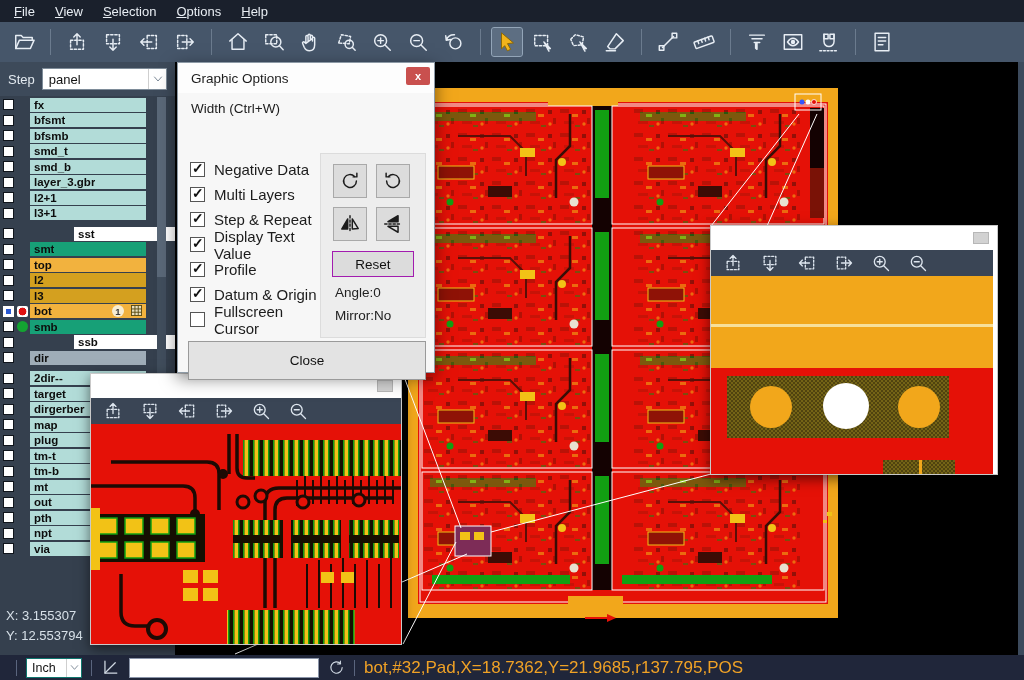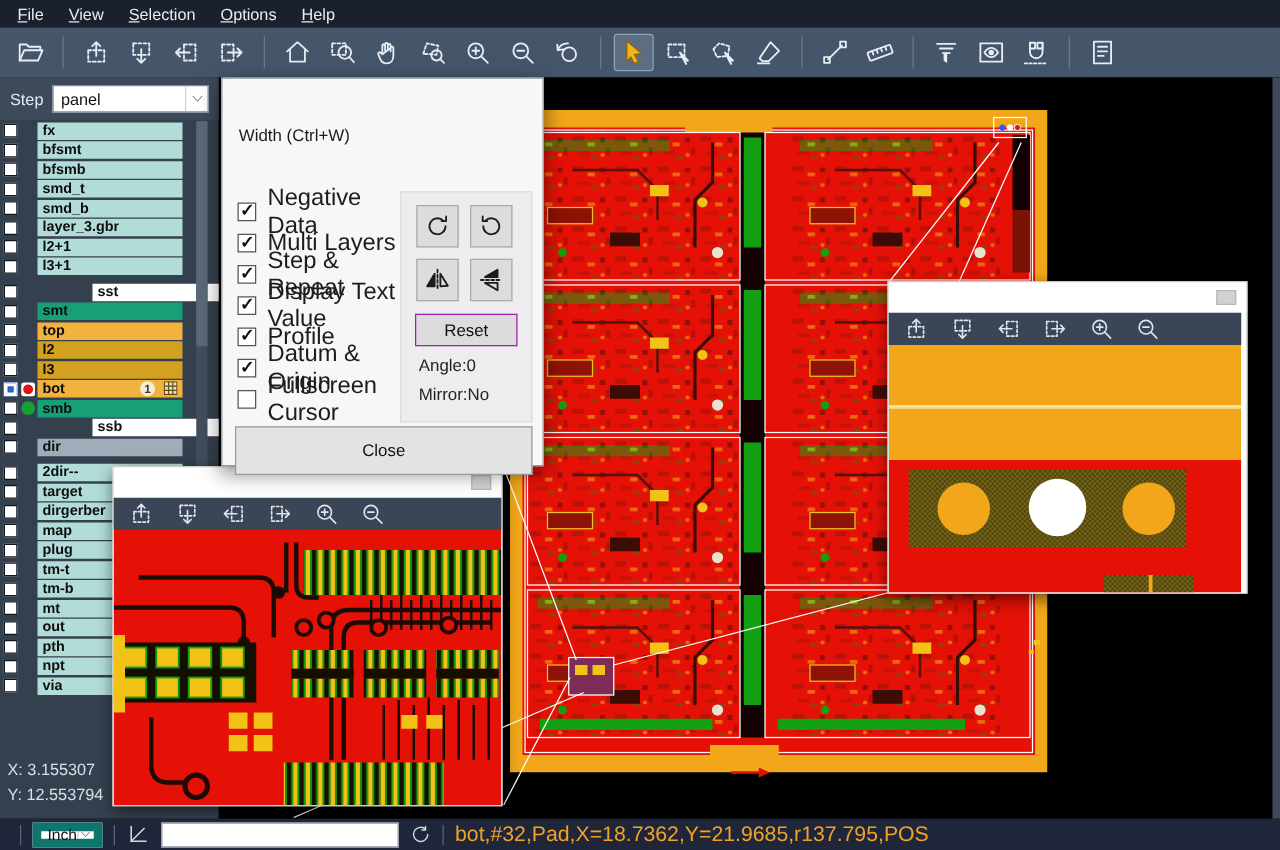--- a/index.html
+++ b/index.html
@@ -56,34 +56,34 @@
   
   .dialog{position:absolute;left:177px;top:62px;width:258px;height:311px;background:#f7f7f7;border:1px solid #8d9aa6;box-shadow:0 5px 16px rgba(0,0,0,.5);}
   .dtitle{height:30px;display:flex;align-items:center;padding-left:13px;font-size:13.5px;color:#1c1c1c;background:#fdfdfd;position:relative;}
   .dclose{position:absolute;top:4px;right:4px;width:24px;height:18px;background:#c9504e;color:#fff;font-size:11px;font-weight:bold;display:flex;align-items:center;justify-content:center;border-radius:2px;}
   .dlabel{position:absolute;left:13px;top:38px;font-size:13.5px;color:#1c1c1c;}
   .dgroup{position:absolute;left:9px;top:57px;width:240px;height:36px;background:#fbfbfb;border:1px solid #d6d6d6;display:flex;align-items:center;justify-content:space-between;padding:0 10px;}
   .radio{display:flex;align-items:center;gap:6px;font-size:13.5px;color:#1c1c1c;}
   .rdot{width:14px;height:14px;border-radius:50%;background:#fff;border:1px solid #666;position:relative;flex:none;}
   .rdot.on::after{content:"";position:absolute;left:3px;top:3px;width:6px;height:6px;border-radius:50%;background:#111;}
   .dchecks{position:absolute;left:12px;top:94px;width:130px;}
-  .chk{display:flex;align-items:center;gap:9px;height:25px;font-size:19px;color:#1c1c1c;}
+  .chk{display:flex;align-items:center;gap:9px;height:25px;font-size:15px;color:#1c1c1c;}
   .cbox{width:15px;height:15px;background:#fff;border:1px solid #555;position:relative;flex:none;}
   .cbox.on::after{content:"\2713";position:absolute;left:1px;top:-3px;font-size:14px;font-weight:bold;color:#111;}
   .dright{position:absolute;left:142px;top:90px;width:106px;height:185px;background:#ededed;border:1px solid #dcdcdc;}
   .dbtns{display:grid;grid-template-columns:34px 34px;gap:9px;padding:10px 0 0 12px;}
   .dbtn{width:34px;height:34px;background:#dcdcdc;border:1px solid #a9a9a9;display:flex;align-items:center;justify-content:center;color:#1c1c1c;}
   .dbtn .ico{width:22px;height:22px;}
   .reset{display:block;margin:10px auto 0;width:82px;height:26px;background:#dcdcdc;border:1px solid #a21caf;font-family:"Liberation Sans",sans-serif;font-size:13.5px;color:#111;}
   .dinfo{padding:8px 0 0 14px;font-size:13.5px;color:#222;}
   .closebtn{position:absolute;left:10px;top:278px;width:238px;height:39px;background:#e3e3e3;border:1px solid #9a9a9a;font-family:"Liberation Sans",sans-serif;font-size:13.5px;color:#111;}
   
   .statusbar{position:absolute;left:0;top:655px;width:1024px;height:25px;background:#20263a;display:flex;align-items:center;gap:9px;padding-left:16px;}
   .ssep{width:1px;height:16px;background:#5a657e;flex:none;}
-  .unitsel{width:56px;height:20px;background:#fff;border:7px solid #0f766e;display:flex;align-items:center;padding-left:5px;font-size:12.5px;color:#111;flex:none;text-align:center;}
+  .unitsel{width:56px;height:20px;background:#fff;border:1px solid #0f766e;display:flex;align-items:center;padding-left:5px;font-size:12.5px;color:#111;flex:none;text-align:center;}
   .unitsel .chev{margin-left:auto;width:15px;height:100%;border-left:1px solid #cfcfcf;display:flex;align-items:center;justify-content:center;color:#5a6b7c;}
   .unitsel .chev .ico{width:11px;height:11px;}
   .sico{width:19px;height:19px;color:#cfd8e2;flex:none;}
   .cmd{width:190px;height:20px;border:1px solid #8a94a8;background:#fff;font-family:"Liberation Sans",sans-serif;font-size:13px;padding:0 4px;}
   .stext{color:#f0a226;font-size:17px;white-space:nowrap;}
 </style>
 </head>
 <body>
 
 <div id="app">
@@ -760,20 +760,24 @@
         <circle cx="60" cy="131" r="21" fill="#f2a71b"></circle>
         <circle cx="135" cy="130" r="23" fill="#ffffff"></circle>
         <circle cx="208" cy="131" r="21" fill="#f2a71b"></circle>
         <rect x="172" y="184" width="72" height="14" fill="url(#hatch)"></rect>
         <rect x="208" y="184" width="3" height="14" fill="#f2a71b"></rect>
       </svg>
     </div>
   </div>
 
   <div class="dialog">
+    <div class="dtitle">
+      <span>Graphic Options</span>
+      <span class="dclose">x</span>
+    </div>
     <div class="dlabel">Width (Ctrl+W)</div>
     <div class="dchecks">
         <label class="chk">
           <span class="cbox on"></span>
           <span>Negative Data</span>
         </label>
         <label class="chk">
           <span class="cbox on"></span>
           <span>Multi Layers</span>
         </label>

